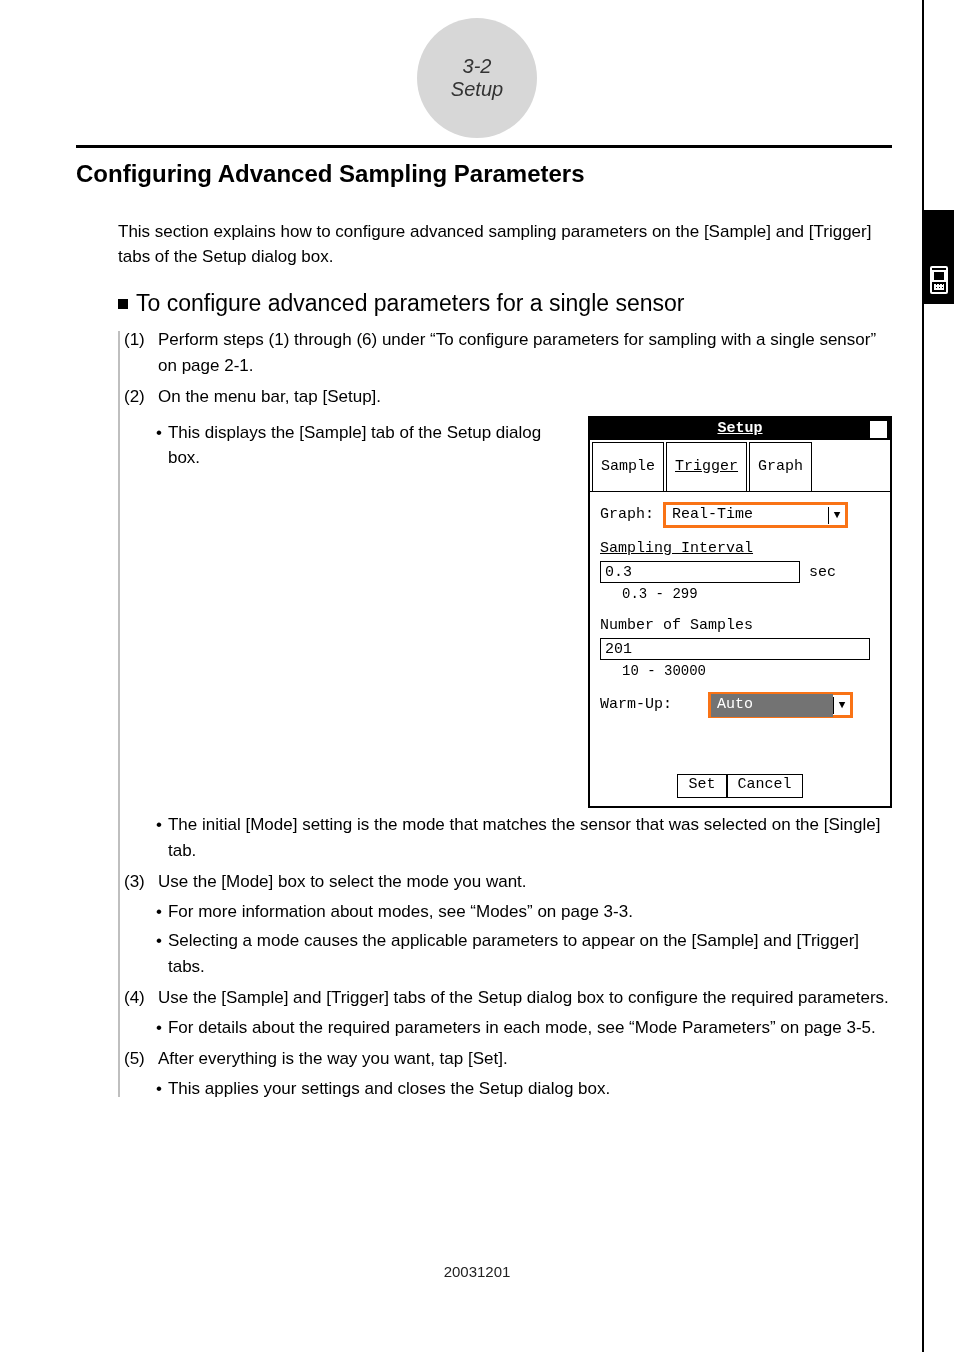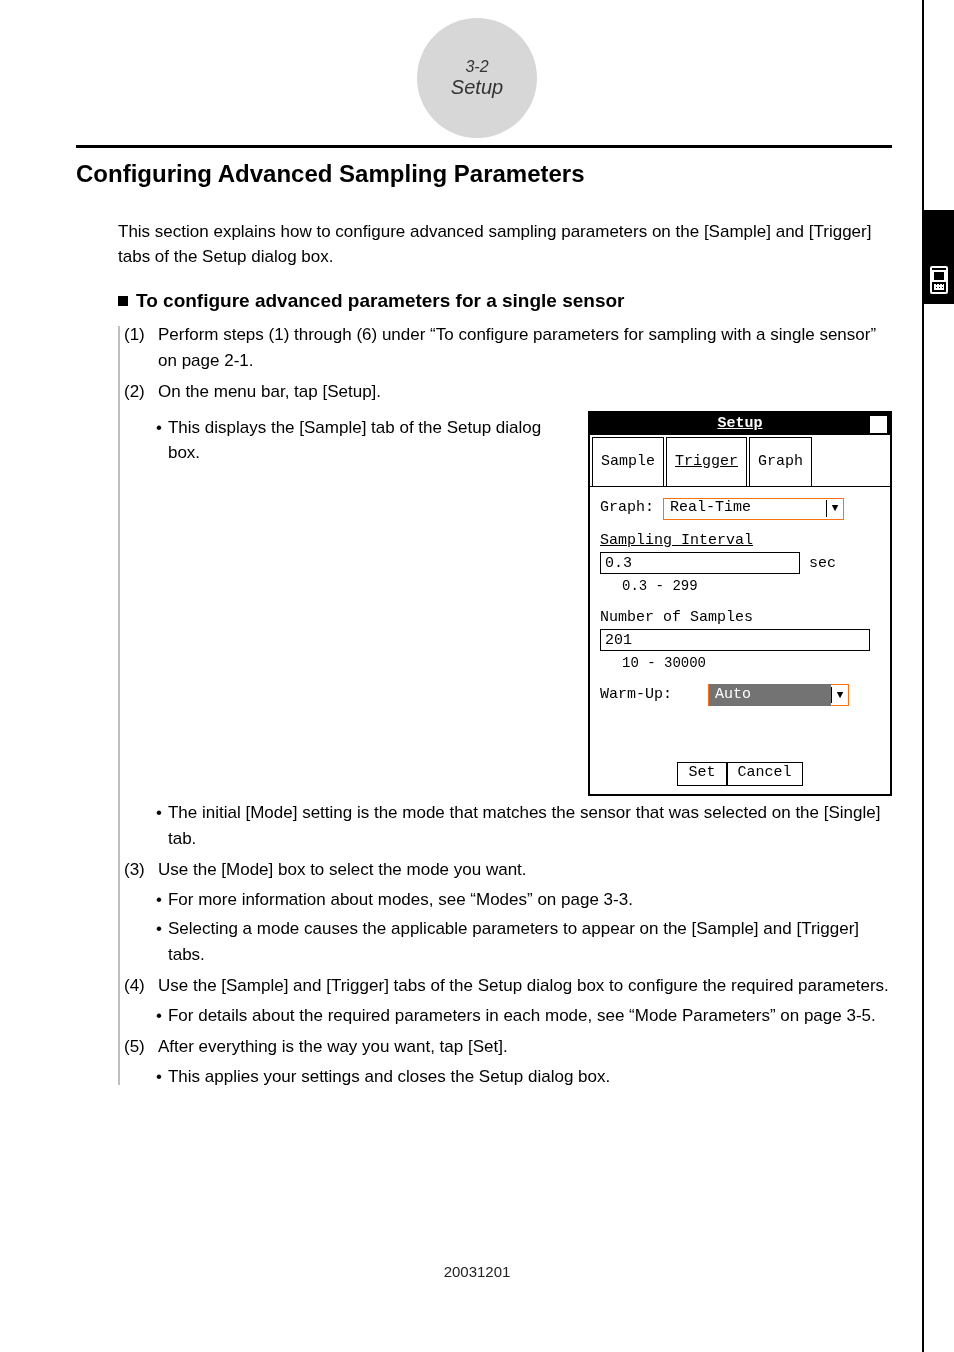--- a/index.html
+++ b/index.html
@@ -5,47 +5,47 @@
   html,body{margin:0;padding:0;background:#fff;font-family:Arial,Helvetica,sans-serif;color:#000}
   .page{position:relative;width:954px;height:1352px;background:#fff}
   
   .side-rule{position:absolute;top:0;right:30px;width:2px;height:1352px;background:#000}
   .page-tab{position:absolute;top:210px;right:0;width:30px;height:94px;background:#000;display:flex;align-items:flex-end;justify-content:center;padding-bottom:10px;box-sizing:border-box}
   .calc-icon{width:18px;height:28px;border:2px solid #fff;border-radius:2px;display:flex;flex-direction:column;align-items:center;justify-content:flex-end;padding-bottom:2px;box-sizing:border-box}
   .calc-icon .screen{width:10px;height:8px;border:2px solid #fff;margin-bottom:2px}
   .calc-icon .keys{width:10px;height:6px;background:repeating-linear-gradient(90deg,#fff 0 2px,transparent 2px 3px),repeating-linear-gradient(0deg,#fff 0 2px,transparent 2px 3px)}
   
   .hdr-circle{position:absolute;top:18px;left:50%;transform:translateX(-50%);width:120px;height:120px;border-radius:50%;background:#d7d7d7;display:flex;flex-direction:column;align-items:center;justify-content:center;font-style:italic;color:#333}
-  .hdr-circle .num{font-size:16px}
+  .hdr-circle .num{font-size:20px}
   .hdr-circle .lbl{font-size:20px}
   
   .content{position:absolute;left:76px;right:62px;top:145px}
   .thick-rule{height:3px;background:#000;margin-bottom:12px}
   .h1{font-size:24px;font-weight:bold;margin:0 0 32px 0}
   .intro{font-size:17px;line-height:1.45;margin-left:42px;margin-bottom:21px}
   .sub-row{display:flex;align-items:center;gap:8px;margin-left:42px;margin-bottom:10px}
   .square-bullet{width:10px;height:10px;background:#000}
-  .sub-title{font-size:19px;font-weight:bold}
+  .sub-title{font-size:23px;font-weight:normal}
   .steps{margin-left:48px;font-size:17px;line-height:1.5}
   .step{display:flex;gap:8px;margin-top:6px}
   .step .num{min-width:26px}
   .bullets{margin-left:32px}
   .bullet{display:flex;gap:6px;margin-top:4px}
   .split{display:flex;gap:12px;align-items:flex-start;margin-top:6px}
   .split-left{flex:1}
   
   .dlg{width:300px;border:2px solid #000;font-family:"Courier New",monospace;font-size:15px;color:#000;background:#fff}
   .dlg-title{background:#000;color:#fff;display:flex;align-items:center;justify-content:center;height:22px;position:relative;font-weight:bold;text-decoration:underline}
   .dlg-close{position:absolute;right:2px;top:2px;width:17px;height:17px;background:#fff;border:1px solid #000;font-size:12px;line-height:15px;text-align:center;font-family:Arial;font-weight:bold;text-decoration:none}
   .dlg-tabs{display:flex;border-bottom:1px solid #000}
   .dlg-tab{padding:13px 8px;border:1px solid #000;border-bottom:none;margin-top:2px;margin-left:2px;background:#fff}
   .dlg-tab.inactive{text-decoration:underline}
   .dlg-body{padding:10px 10px 6px 10px}
   .dlg-row{margin-bottom:10px}
-  .sel{border:1px solid #f97316;display:inline-flex;align-items:center;height:20px}
+  .sel{border:3px solid #f97316;display:inline-flex;align-items:center;height:20px}
   .sel .val{padding:0 6px}
   .sel .arrow{border-left:1px solid #000;width:16px;text-align:center;font-size:11px}
   .range{font-size:14px;margin-left:22px}
   .inp{border:1px solid #000;padding:0 4px;height:20px;display:inline-block;min-width:190px}
   .dlg-btns{display:flex;justify-content:center;gap:0;padding:6px 0 8px 0;border-top:none}
   .dlg-btn{border:1px solid #000;padding:0 10px;height:22px;line-height:20px}
   .warm{background:#737373;color:#fff;padding:0 4px}
   .footer{position:absolute;bottom:72px;left:0;right:0;text-align:center;font-size:15px;color:#222}
   .steps-wrap{position:relative}
   .steps-wrap::before{content:"";position:absolute;left:-6px;top:4px;bottom:4px;border-left:2px solid #bfbfbf}

